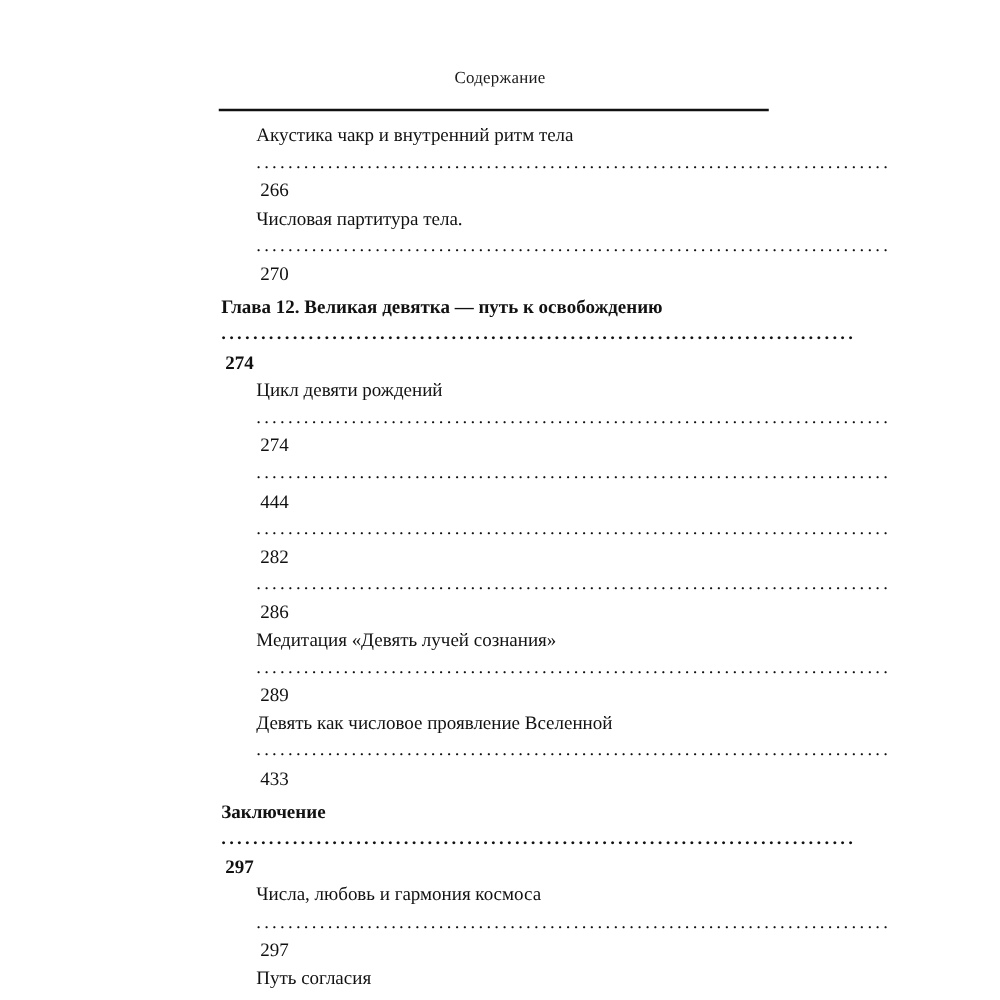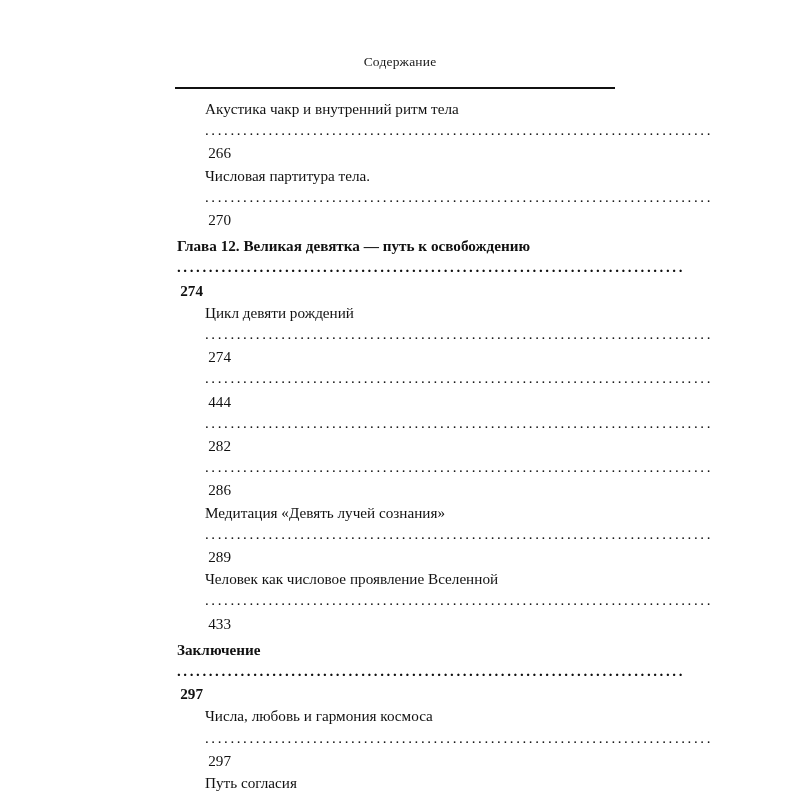--- a/index.html
+++ b/index.html
@@ -122,21 +122,21 @@
       <div class="toc-row level-2">
         <span class="leader">................................................................................</span>
         <span class="page-num">286</span>
       </div>
       <div class="toc-row level-2">
         <span class="label">Медитация «Девять лучей сознания»</span>
         <span class="leader">................................................................................</span>
         <span class="page-num">289</span>
       </div>
       <div class="toc-row level-2">
-        <span class="label">Человек как числовое проявление Вселенной</span>
+        <span class="label">Девять как числовое проявление Вселенной</span>
         <span class="leader">................................................................................</span>
         <span class="page-num">433</span>
       </div>
       <div class="toc-row level-1">
         <span class="label">Заключение</span>
         <span class="leader">................................................................................</span>
         <span class="page-num">297</span>
       </div>
       <div class="toc-row level-2">
         <span class="label">Числа, любовь и гармония космоса</span>

